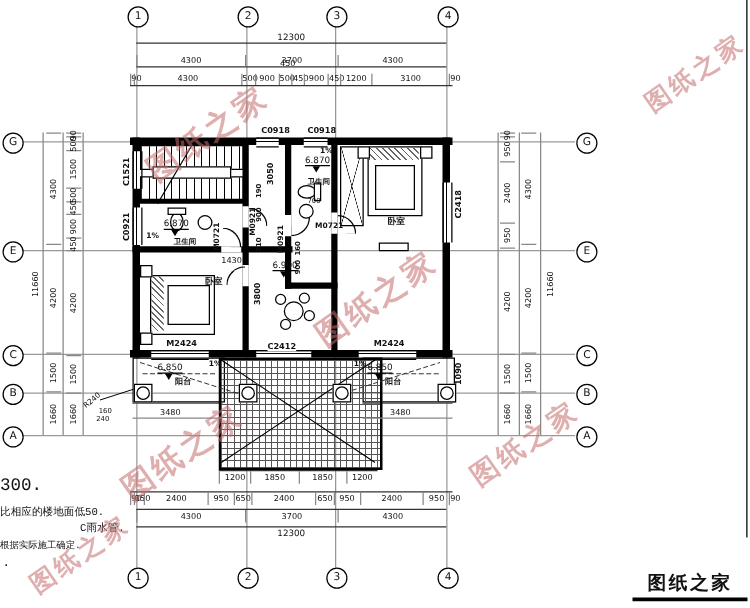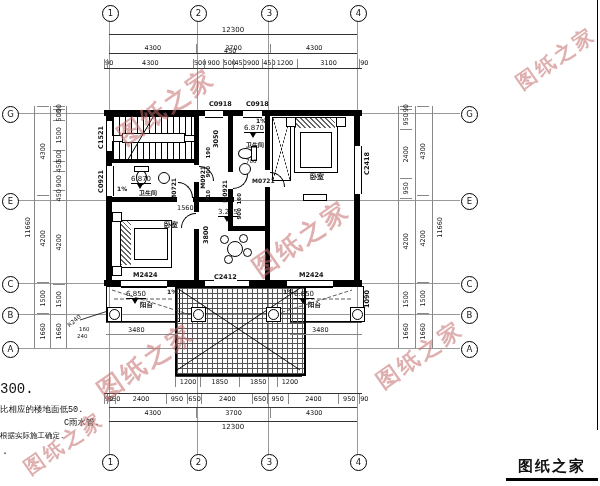--- a/index.html
+++ b/index.html
@@ -297,34 +297,34 @@
 <div class="label" style="left:246px;top:141px;font-size:6px;">卫生间</div>
 <div class="label" style="left:164px;top:220px;font-size:7px;">卧室</div>
 <div class="label" style="left:310px;top:172px;font-size:7px;">卧室</div>
 <div class="label" style="left:140px;top:301px;font-size:6.5px;z-index:5;">阳台</div>
 <div class="label" style="left:308px;top:301px;font-size:6.5px;z-index:5;">阳台</div>
 
 <div class="level" style="left:131px;top:175px;">6.870</div>
 <div class="tri" style="left:137px;top:184px;"></div>
 <div class="level" style="left:244px;top:124px;">6.870</div>
 <div class="tri" style="left:250px;top:133px;"></div>
-<div class="level" style="left:218px;top:208px;">3.275</div>
+<div class="level" style="left:218px;top:208px;">6.900</div>
 <div class="tri" style="left:224px;top:217px;"></div>
 <div class="level" style="left:126px;top:290px;z-index:5;">6.850</div>
 <div class="tri" style="left:132px;top:299px;z-index:5;"></div>
 <div class="level" style="left:294px;top:290px;z-index:5;">6.850</div>
 <div class="tri" style="left:300px;top:299px;z-index:5;"></div>
 <div class="label" style="left:117px;top:185px;font-size:6px;">1%</div>
 <div class="label" style="left:256px;top:117px;font-size:6px;">1%</div>
 <div class="label" style="left:167px;top:288px;font-size:6px;z-index:5;">1%</div>
 <div class="label" style="left:283px;top:288px;font-size:6px;z-index:5;">1%</div>
 
 <div class="label vtext" style="left:212px;top:130px;">3050</div>
 <div class="label vtext" style="left:202px;top:226px;">3800</div>
-<div class="dimtext" style="left:177px;top:204px;">1560</div>
+<div class="dimtext" style="left:177px;top:204px;">1430</div>
 <div class="label vtext" style="left:205px;top:147px;font-size:5.5px;">190</div>
 <div class="label vtext" style="left:205px;top:166px;font-size:5.5px;">900</div>
 <div class="label vtext" style="left:205px;top:190px;font-size:5.5px;">710</div>
 <div class="label vtext" style="left:236px;top:193px;font-size:5.5px;">160</div>
 <div class="label vtext" style="left:236px;top:208px;font-size:5.5px;">900</div>
 <div class="dimtext" style="left:246px;top:158px;font-size:5.5px;">700</div>
 <div class="label vtext" style="left:363px;top:290px;">1090</div>
 
 <div class="hline" style="left:106px;top:334px;width:72px;background:#888;"></div>
 <div class="dimtext" style="left:128px;top:326px;">3480</div>

